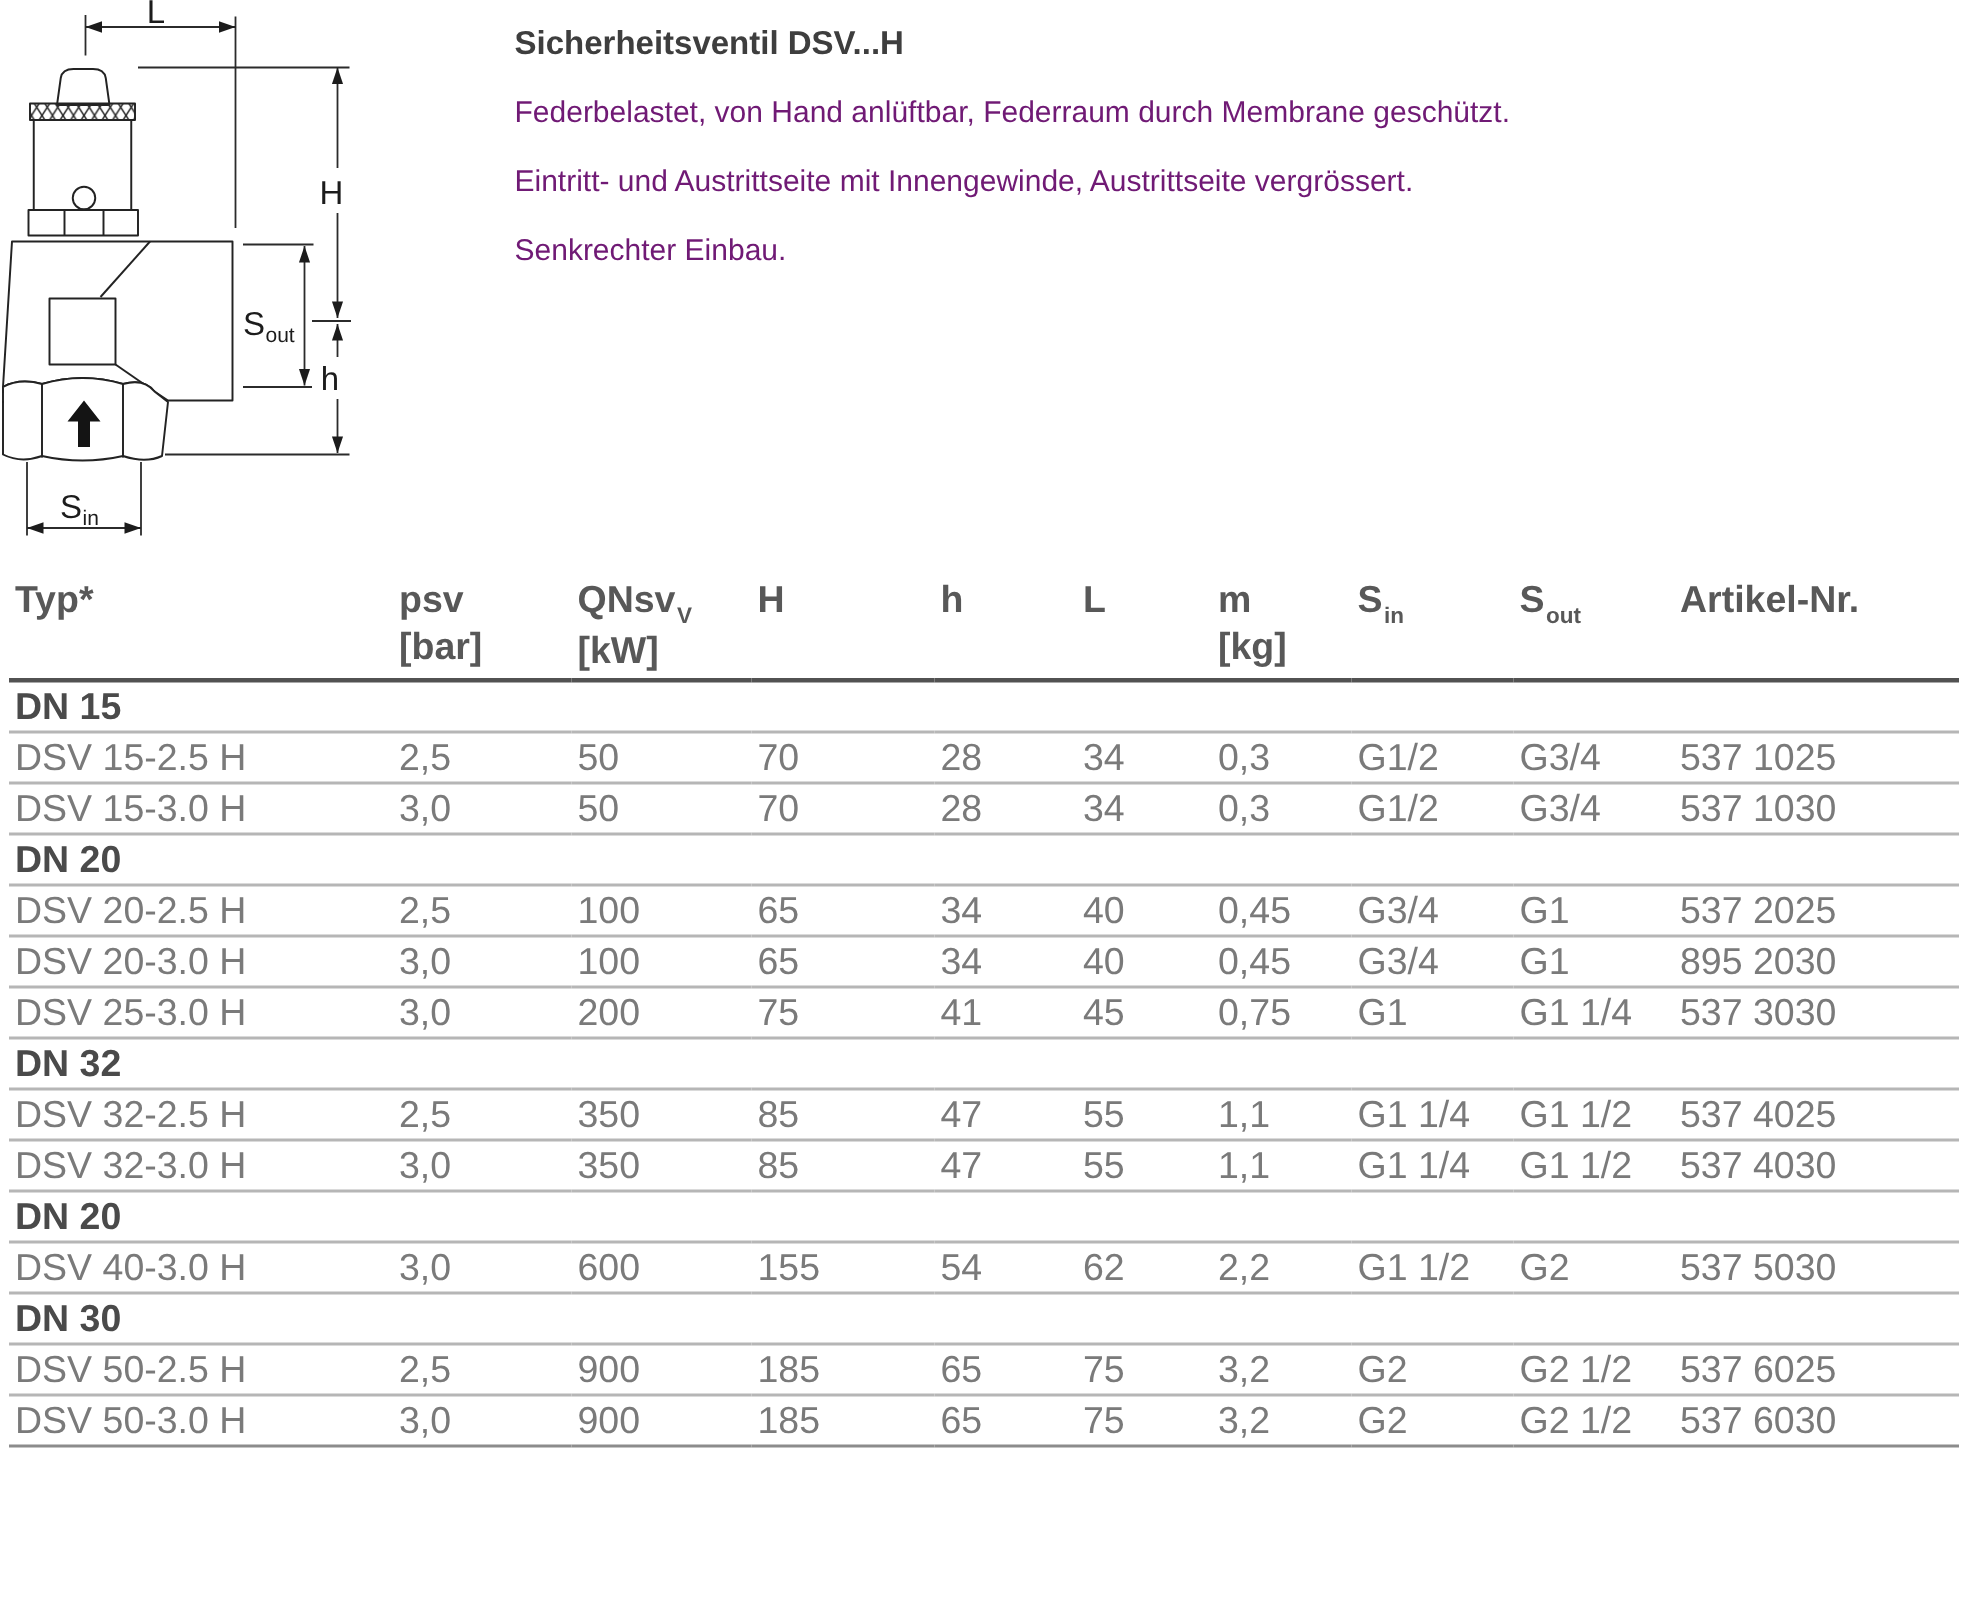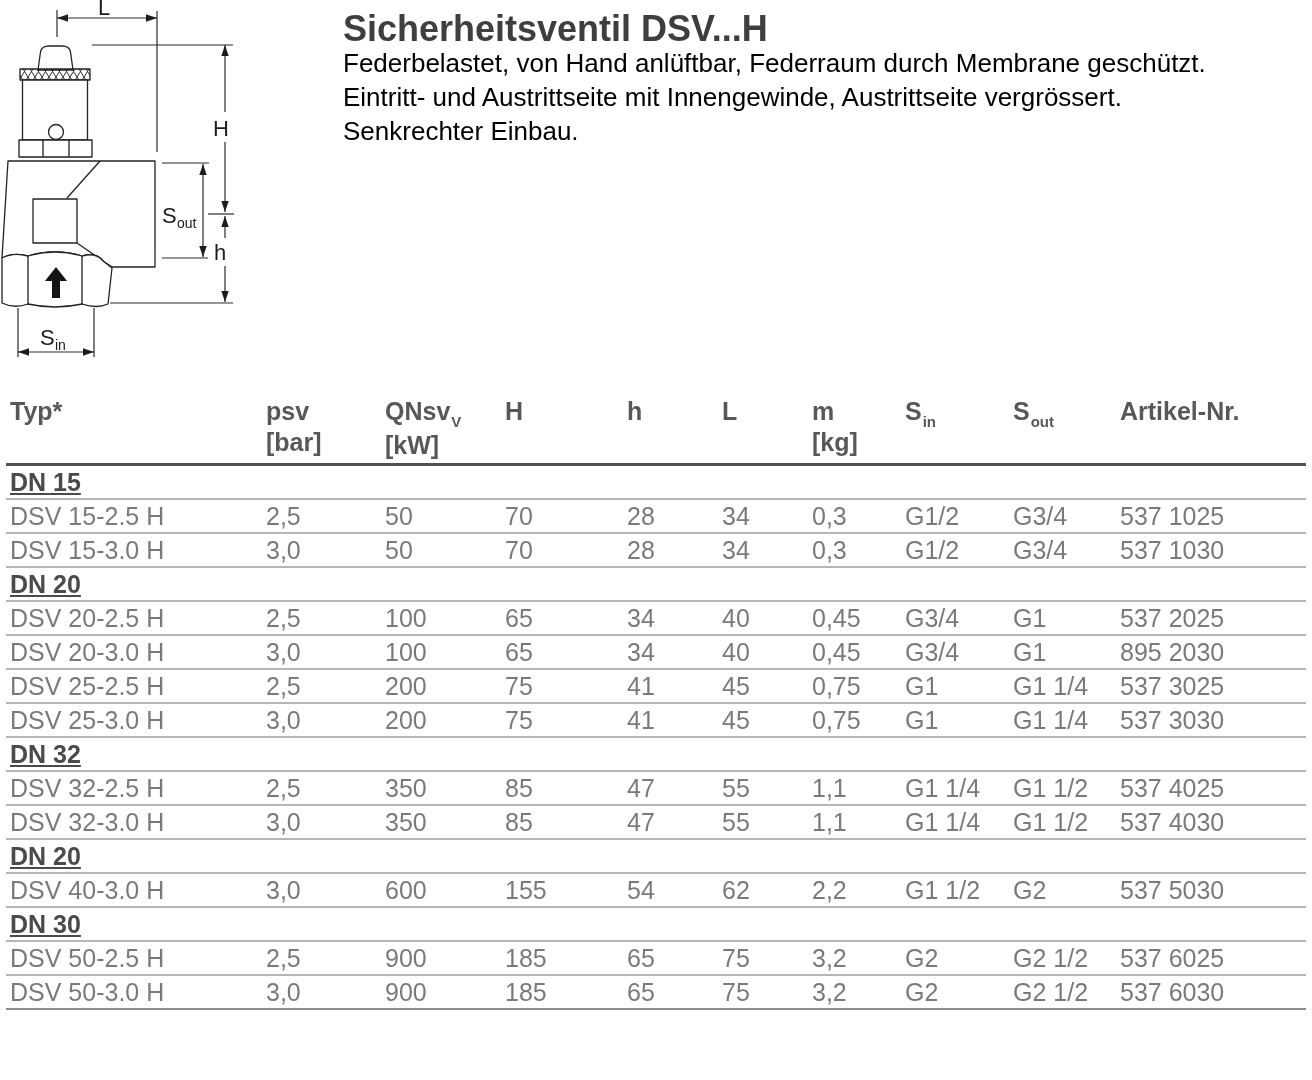--- a/index.html
+++ b/index.html
@@ -4,30 +4,30 @@
 <style>
   html,body { margin:0; padding:0; }
   body {
     width:1312px; height:1080px; position:relative; overflow:hidden;
     background:#ffffff;
     font-family:"Liberation Sans", sans-serif;
   }
 
   
   .title-block { position:absolute; left:343px; top:12px; width:950px; }
-  .doc-title { font-size:36px; font-weight:bold; color:#3e3e3e; line-height:34px; }
-  .doc-desc  { font-size:26px; color:#000000; line-height:34px; }
+  .doc-title { font-size:22px; font-weight:bold; color:#3e3e3e; line-height:34px; }
+  .doc-desc  { font-size:20px; color:#701a75; line-height:34px;margin-top:12px; }
 
   
   .drawing { position:absolute; left:0; top:0; }
   .drawing text { font-family:"Liberation Sans", sans-serif; fill:#1c1c1c; }
 
   
   table.spec {
-    position:absolute; left:6px; top:392px; width:1300px;
+    position:absolute; left:6px; top:381px; width:1300px;
     border-collapse:collapse; table-layout:fixed;
   }
   .spec col.c0 { width:256px; } .spec col.c1 { width:119px; }
   .spec col.c2 { width:120px; } .spec col.c3 { width:122px; }
   .spec col.c4 { width:95px;  } .spec col.c5 { width:90px;  }
   .spec col.c6 { width:93px;  } .spec col.c7 { width:108px; }
   .spec col.c8 { width:107px; } .spec col.c9 { width:190px; }
 
   .spec th, .spec td {
     text-align:left; padding:0 0 0 4px; white-space:nowrap; vertical-align:middle;
@@ -36,21 +36,21 @@
   .spec thead th {
     height:67px; vertical-align:top; padding-top:4px;
     font-size:25px; font-weight:bold; color:#585858; line-height:31px;
   }
   .spec thead th .subscript {
     font-size:15px; font-weight:bold; position:relative; top:7px; margin-left:1px;
   }
   .spec tbody td { height:32px; font-size:25px; color:#7a7a7a; }
   .spec tbody tr.data  { border-bottom:2px solid #b6b6b6; }
   .spec tbody tr.group { border-top:2px solid #9a9a9a; border-bottom:2px solid #b6b6b6; }
-  .spec tbody tr.group td { font-weight:bold; color:#4a4a4a;text-decoration:underline; }
+  .spec tbody tr.group td { font-weight:bold; color:#4a4a4a; }
   .spec tbody tr:last-child { border-bottom:2.5px solid #8c8c8c; }
 </style>
 </head>
 <body>
 
 <svg class="drawing" width="340" height="380" viewBox="0 0 340 380">
   <defs>
     <pattern id="knurl" patternUnits="userSpaceOnUse" width="7" height="11">
       <path d="M0,0 L7,11 M7,0 L0,11" stroke="#2a2a2a" stroke-width="1" fill="none"></path>
     </pattern>
@@ -232,32 +232,20 @@
         <td>100</td>
         <td>65</td>
         <td>34</td>
         <td>40</td>
         <td>0,45</td>
         <td>G3/4</td>
         <td>G1</td>
         <td>895 2030</td>
       </tr>
       <tr class="data">
-        <td>DSV 25-2.5 H</td>
-        <td>2,5</td>
-        <td>200</td>
-        <td>75</td>
-        <td>41</td>
-        <td>45</td>
-        <td>0,75</td>
-        <td>G1</td>
-        <td>G1 1/4</td>
-        <td>537 3025</td>
-      </tr>
-      <tr class="data">
         <td>DSV 25-3.0 H</td>
         <td>3,0</td>
         <td>200</td>
         <td>75</td>
         <td>41</td>
         <td>45</td>
         <td>0,75</td>
         <td>G1</td>
         <td>G1 1/4</td>
         <td>537 3030</td>

